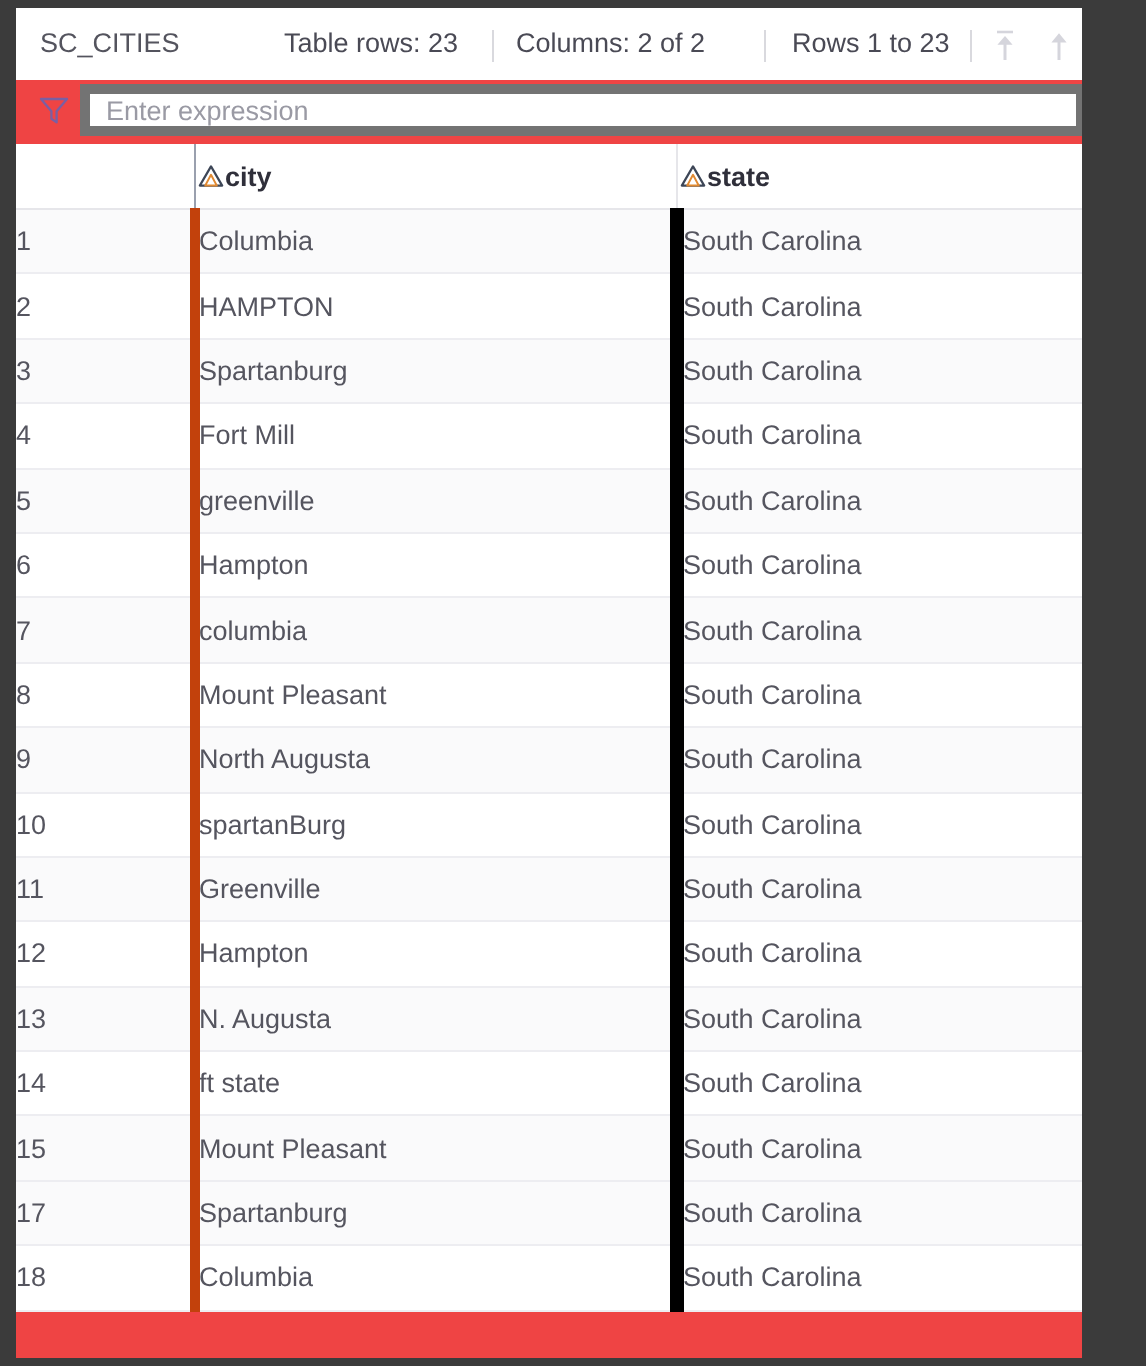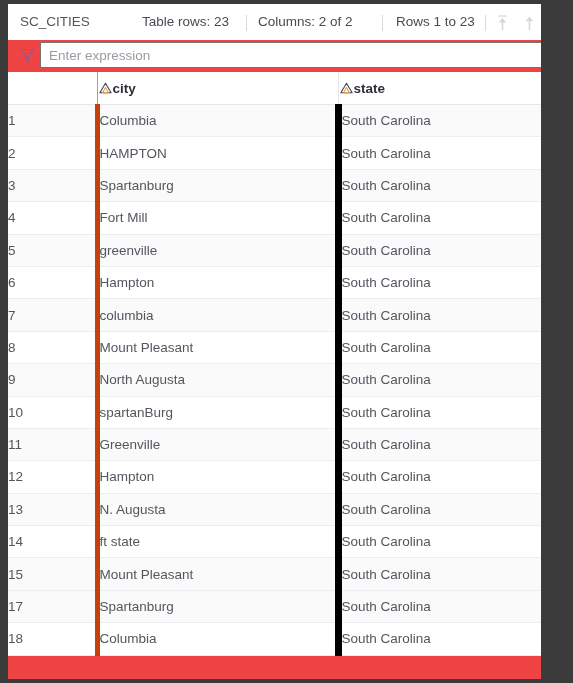--- a/index.html
+++ b/index.html
@@ -92,21 +92,21 @@
     top: 6px;
     width: 18px;
     height: 18px;
   }
   .expr-box {
     position: absolute;
     left: 32px;
     top: 2px;
     right: -2px;
     height: 26px;
-    border: 1px solid #737373;
+    border: 5px solid #737373;
     box-sizing: border-box;
     background: #ffffff;
   }
   .expr-box input {
     border: 0;
     outline: none;
     width: 100%;
     height: 100%;
     box-sizing: border-box;
     padding: 0 8px;

